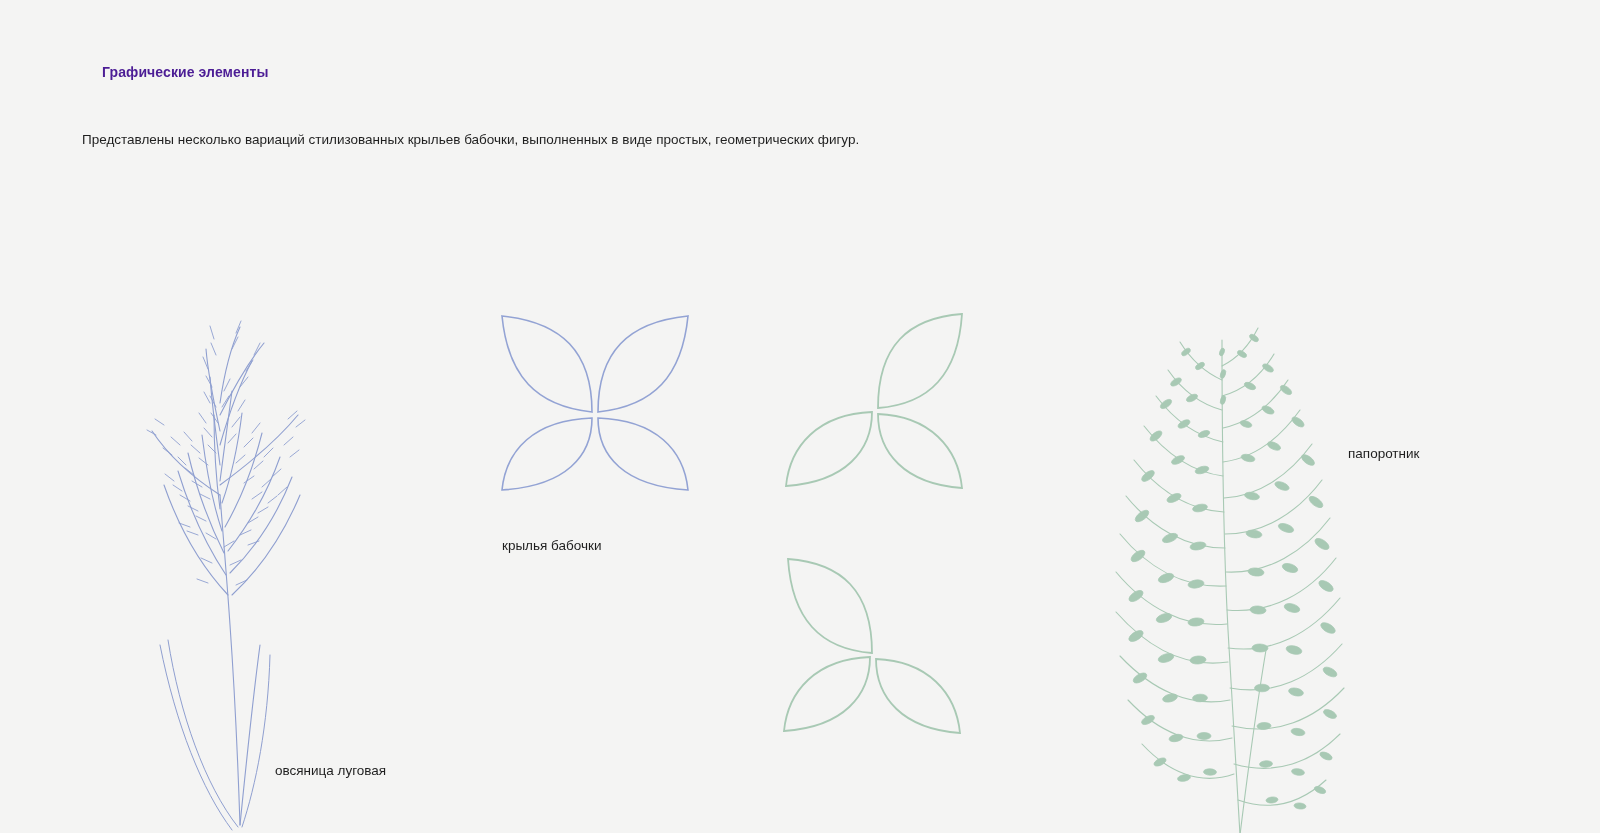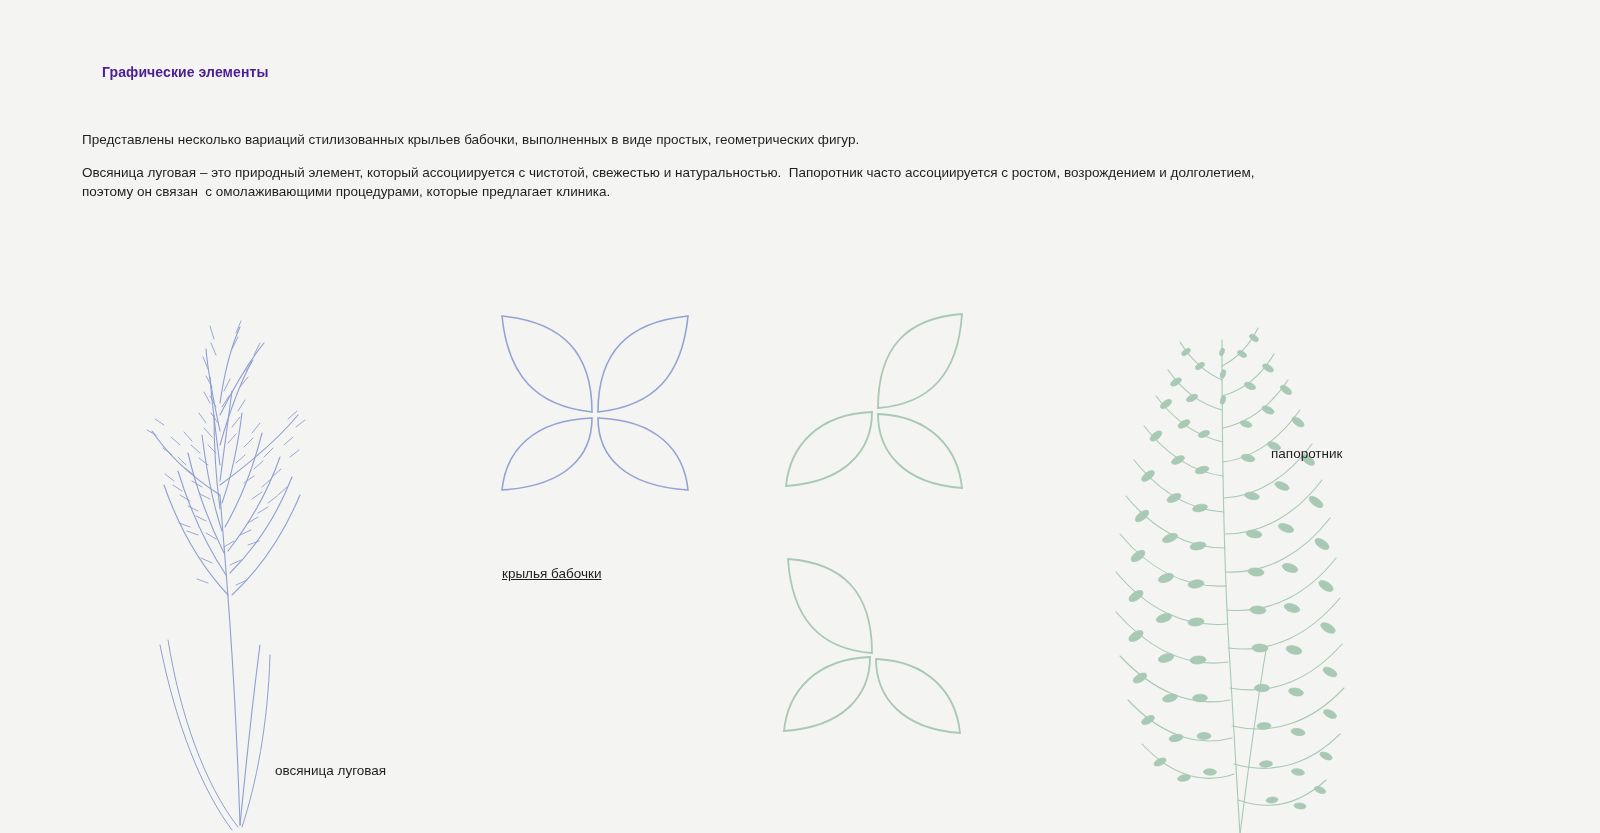--- a/index.html
+++ b/index.html
@@ -47,42 +47,41 @@
   .para.wide {
     width: 1200px;
   }
   .caption {
     position: absolute;
     font-size: 13.5px;
     color: #1f1f1f;
     white-space: nowrap;
   }
   .caption-fescue { left: 275px; top: 735px; margin-top: 28px; }
-  .caption-butterfly { left: 502px; top: 566px; text-decoration: underline; }
-  .caption-fern { left: 1271px; top: 446px; }
+  .caption-butterfly { left: 502px; top: 538px; }
+  .caption-fern { left: 1348px; top: 446px; }
 
   .art {
     position: absolute;
   }
   .art-fescue { left: 120px; top: 295px; }
   .art-butterfly { left: 480px; top: 300px; }
   .art-leaf-top { left: 770px; top: 300px; }
   .art-leaf-bottom { left: 770px; top: 545px; }
   .art-fern { left: 1080px; top: 300px; }
 </style>
 </head>
 <body>
 
 <div class="page">
 
   <div class="page-title">Графические элементы</div>
 
   <div class="paragraphs">
     <p class="para">Представлены несколько вариаций стилизованных крыльев бабочки, выполненных в виде простых, геометрических фигур.</p>
-    <p class="para wide">Овсяница луговая – это природный элемент, который ассоциируется с чистотой, свежестью и натуральностью.  Папоротник часто ассоциируется с ростом, возрождением и долголетием, поэтому он связан  с омолаживающими процедурами, которые предлагает клиника.</p>
   </div>
 
   <div class="art art-fescue">
     <svg width="300" height="540" viewBox="0 0 300 540" xmlns="http://www.w3.org/2000/svg">
       <g stroke="#8f9fd0" fill="none" stroke-width="1.1" stroke-linecap="round">
 
         <path d="M120 530 C118 470 115 400 110 330 C107 285 103 240 100 200"></path>
         <path d="M120 530 C126 470 132 410 140 350"></path>
 
         <path d="M48 345 C60 420 85 490 118 532" stroke-width="1"></path>

